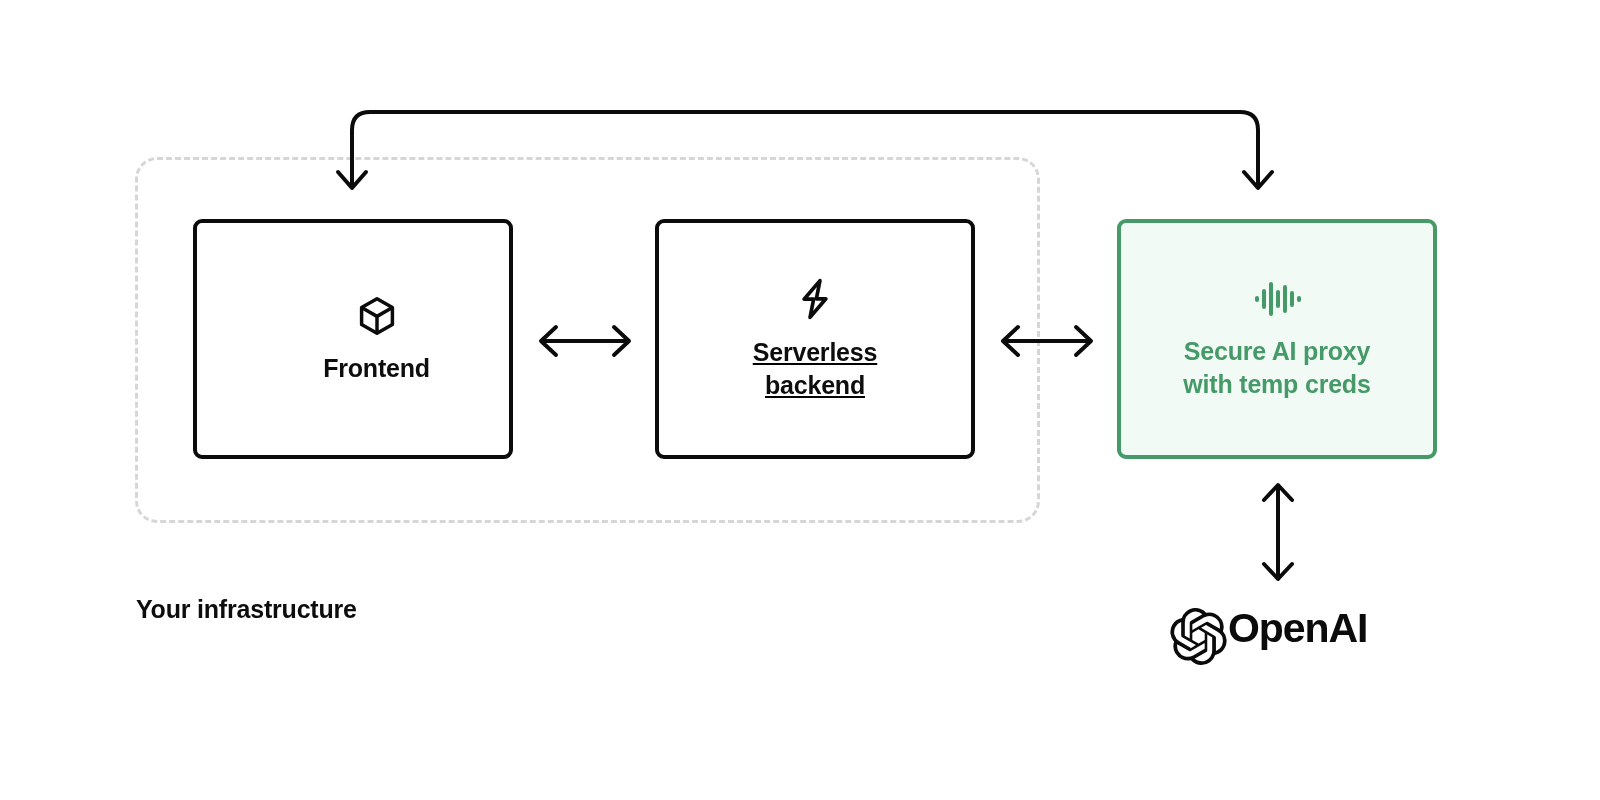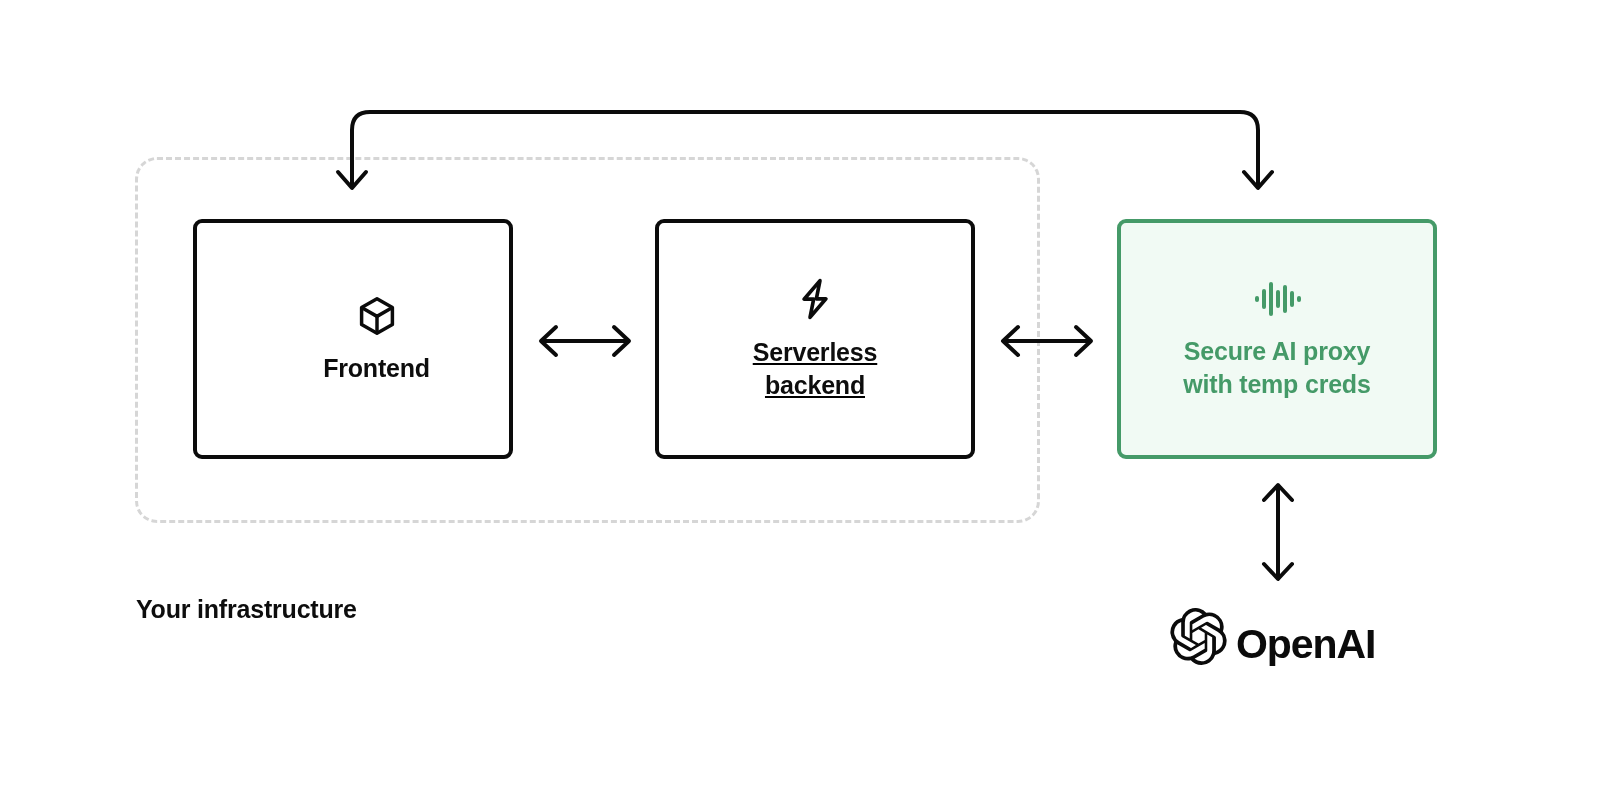--- a/index.html
+++ b/index.html
@@ -91,22 +91,22 @@
   #arrow-backend-proxy    { left: 990px; top: 312px; }
   #arrow-proxy-openai     { left: 1252px; top: 472px; }
   #arrow-loopback         { left: 330px; top: 100px; }
 
   
   #openai-lockup {
     position: absolute;
     left: 1170px;
     top: 608px;
     display: flex;
-    align-items: flex-end;
-    gap: 9px;
+    align-items: flex-start;
+    gap: 1px;
   }
   #openai-wordmark {
     font-size: 41px;
     font-weight: bold;
     color: #0b0b0b;
     letter-spacing: -1.1px;
     line-height: 1;
   }
 </style>
 </head>

